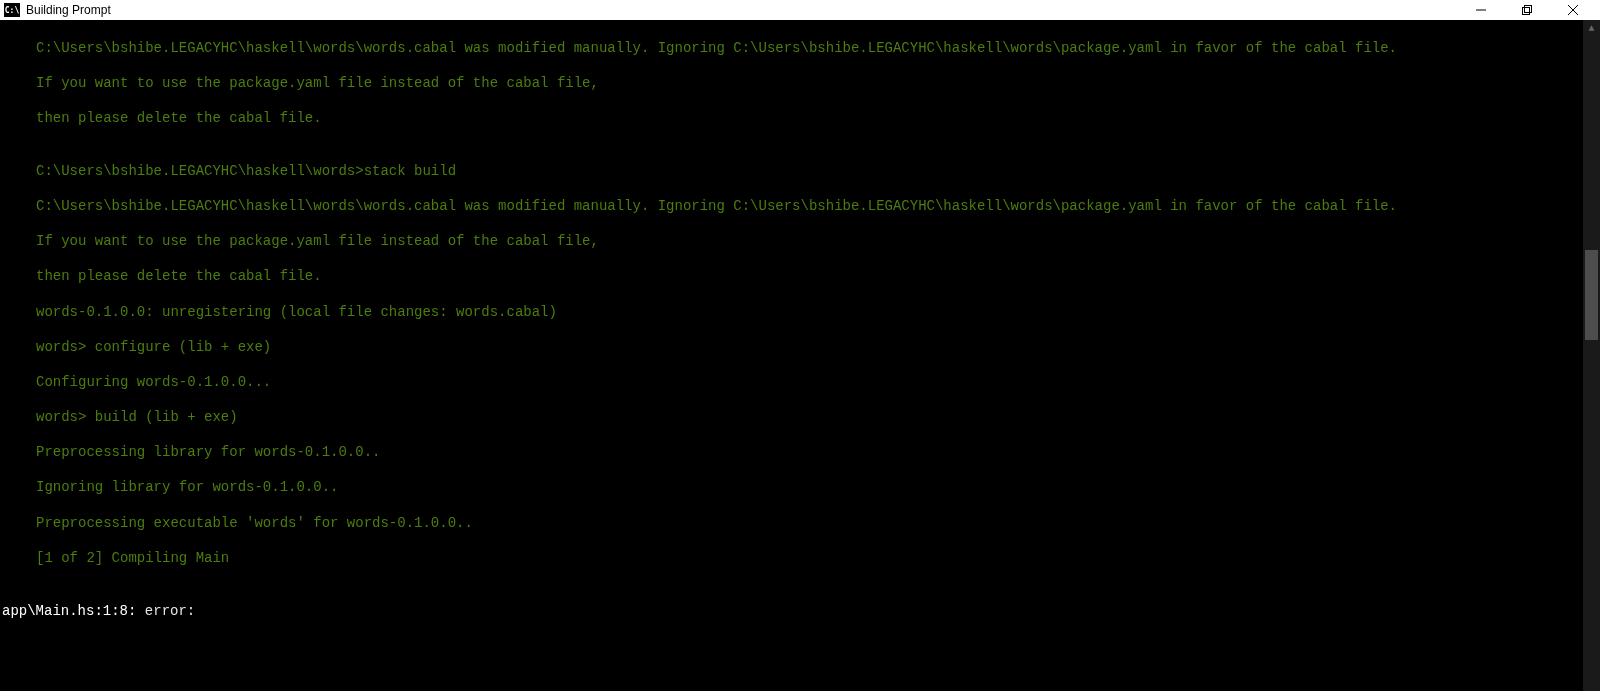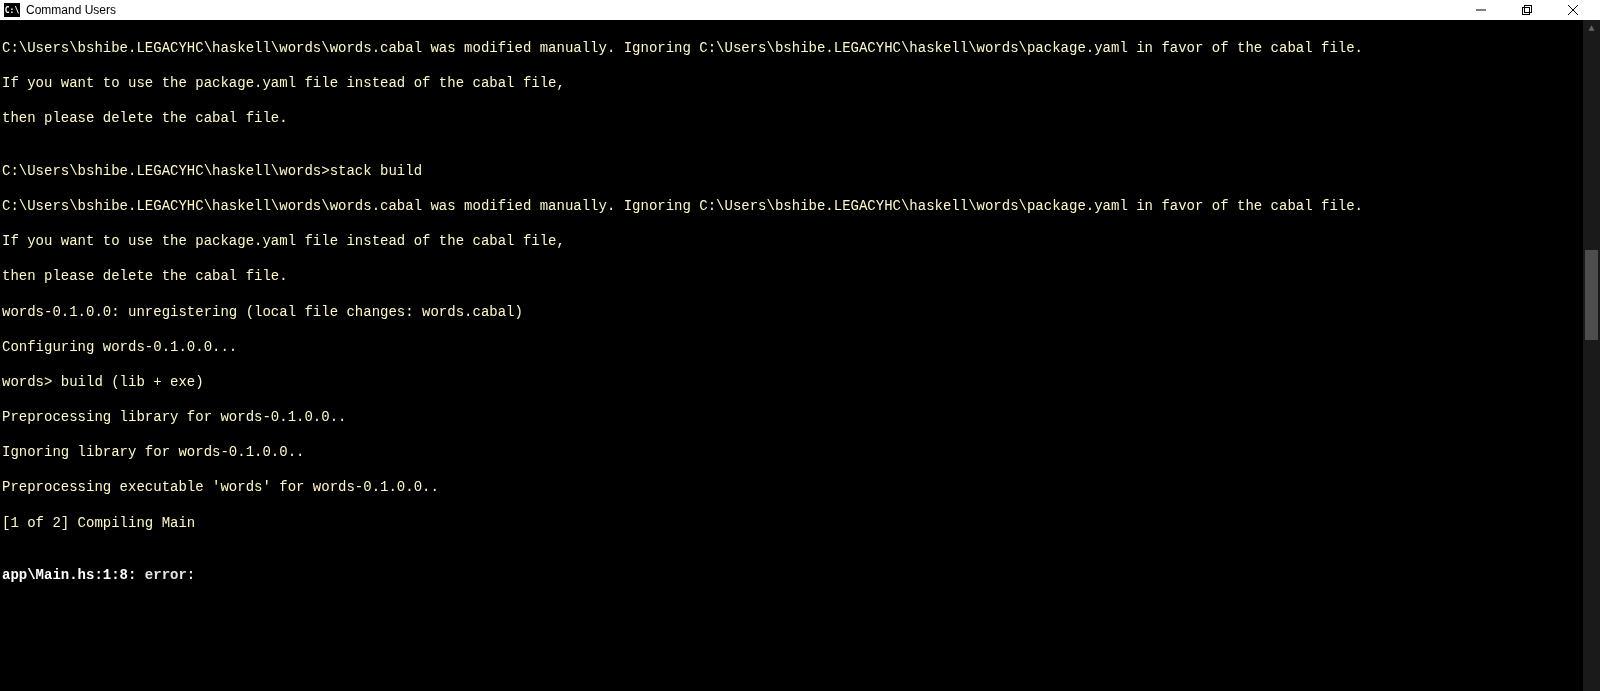--- a/index.html
+++ b/index.html
@@ -79,30 +79,30 @@
       position: absolute;
       left: 2px;
       right: 2px;
       top: 230px;
       height: 90px;
       background: #4d4d4d;
       cursor: pointer;
     }
     .line { display: block; }
     .white { color: #fff; }
-    .gray { color: #fef9c3; }
+    .gray { color: #4d7c0f; margin-left: 34px; }
     .red { color: #e5e5e5; }
-    .bold { font-weight: bold; }
+    .bold { font-weight: normal; }
   </style>
 </head>
 <body>
 
 <div class="titlebar">
   <span class="app-icon">C:\</span>
-  <span class="title">Command Users</span>
+  <span class="title">Building Prompt</span>
   <div class="win-controls">
     <div class="win-btn">
       <svg width="10" height="10" viewBox="0 0 10 10">
           <line x1="0" y1="5" x2="10" y2="5" stroke="#000" stroke-width="1"></line>
         </svg>
     </div>
     <div class="win-btn">
       <svg width="10" height="10" viewBox="0 0 10 10">
           <rect x="0.5" y="2.5" width="7" height="7" fill="none" stroke="#000" stroke-width="1"></rect>
           <rect x="2.5" y="0.5" width="7" height="7" fill="none" stroke="#000" stroke-width="1"></rect>
@@ -120,20 +120,21 @@
 <div class="terminal">
 <span class="line gray">C:\Users\bshibe.LEGACYHC\haskell\words\words.cabal was modified manually. Ignoring C:\Users\bshibe.LEGACYHC\haskell\words\package.yaml in favor of the cabal file.</span>
 <span class="line gray">If you want to use the package.yaml file instead of the cabal file,</span>
 <span class="line gray">then please delete the cabal file.</span>
 <span class="line"></span>
 <span class="line gray">C:\Users\bshibe.LEGACYHC\haskell\words&gt;stack build</span>
 <span class="line gray">C:\Users\bshibe.LEGACYHC\haskell\words\words.cabal was modified manually. Ignoring C:\Users\bshibe.LEGACYHC\haskell\words\package.yaml in favor of the cabal file.</span>
 <span class="line gray">If you want to use the package.yaml file instead of the cabal file,</span>
 <span class="line gray">then please delete the cabal file.</span>
 <span class="line gray">words-0.1.0.0: unregistering (local file changes: words.cabal)</span>
+<span class="line gray">words&gt; configure (lib + exe)</span>
 <span class="line gray">Configuring words-0.1.0.0...</span>
 <span class="line gray">words&gt; build (lib + exe)</span>
 <span class="line gray">Preprocessing library for words-0.1.0.0..</span>
 <span class="line gray">Ignoring library for words-0.1.0.0..</span>
 <span class="line gray">Preprocessing executable 'words' for words-0.1.0.0..</span>
 <span class="line gray">[1 of 2] Compiling Main</span>
 <span class="line"></span>
 <span class="line"><span class="white bold">app\Main.hs:1:8: </span><span class="red bold">error:</span></span>
 
 

